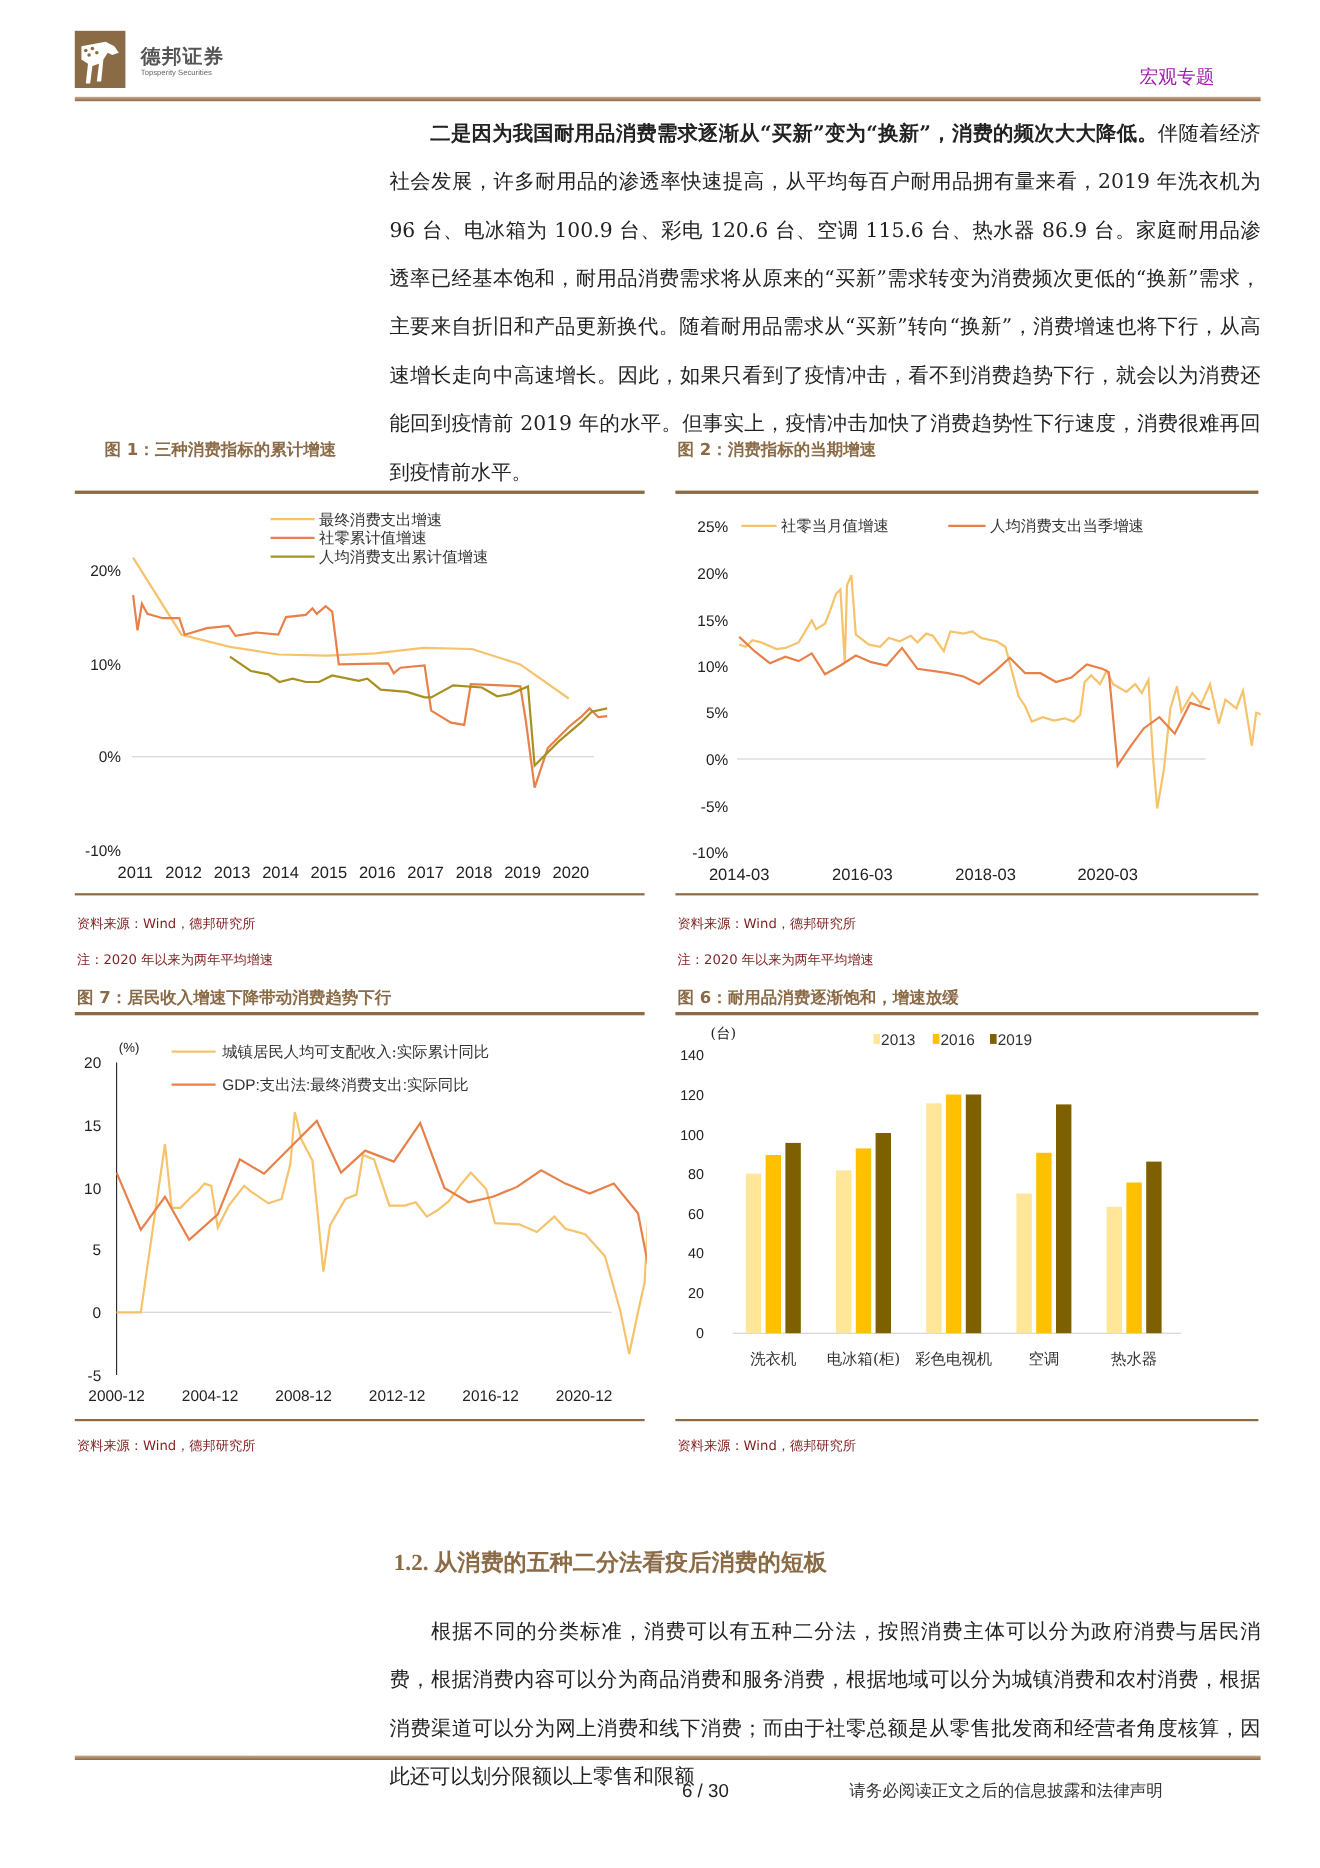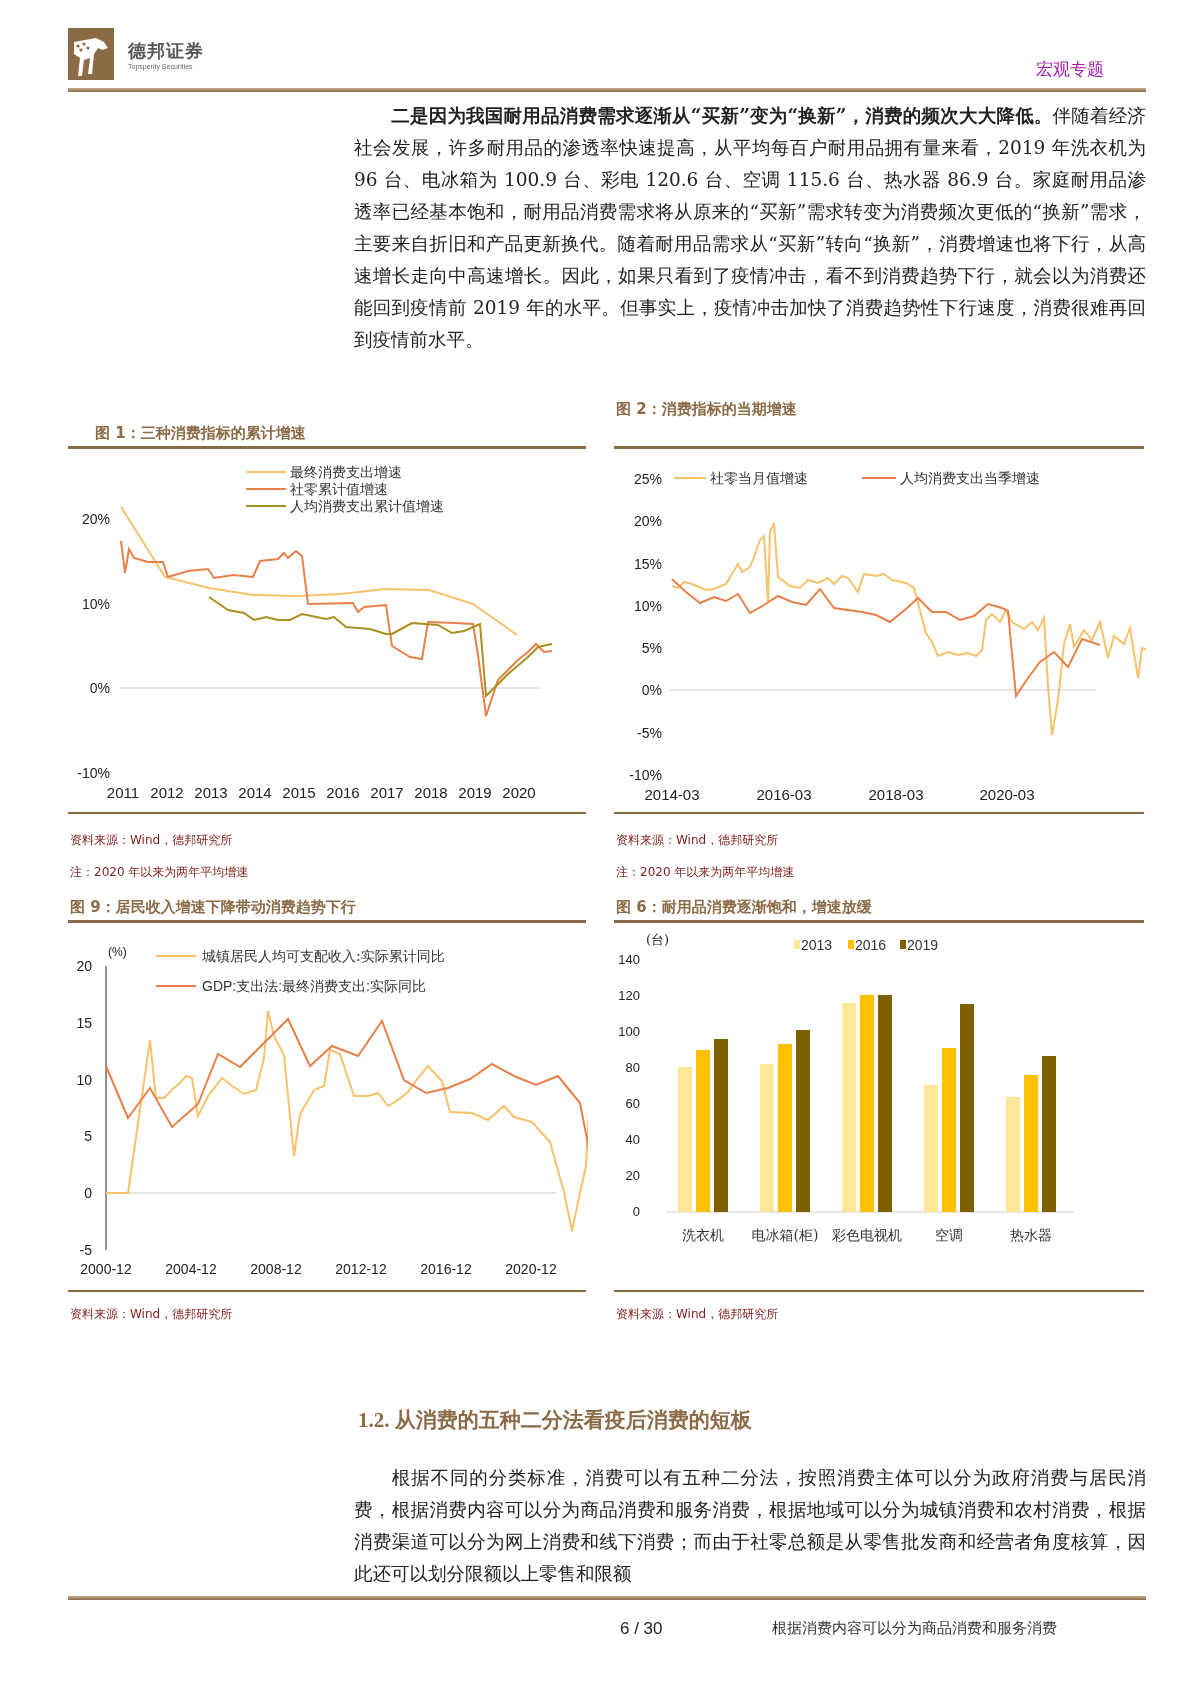--- a/index.html
+++ b/index.html
@@ -6,21 +6,21 @@
   body { width: 1200px; height: 1698px; background: #fff; position: relative; font-family: "DejaVu Serif", serif; color: #222; overflow: hidden; }
   .abs { position: absolute; }
   .header-logo { left: 68px; top: 28px; width: 180px; height: 52px; display: flex; align-items: center; }
   .logo-mark { width: 46px; height: 52px; background: #8b6a46; position: relative; }
   .logo-mark svg { position: absolute; left: 0; top: 0; }
   .logo-text { margin-left: 14px; }
   .logo-cn { font-family: "DejaVu Sans", sans-serif; font-weight: bold; font-size: 18px; color: #555; letter-spacing: 1px; }
   .logo-en { font-family: "Liberation Sans", sans-serif; font-size: 7px; color: #666; }
   .header-tag { right: 96px; top: 58px; font-size: 17px; color: #a21caf; }
   .rule { height: 4px; background: linear-gradient(#c9a98a, #8b6a46); left: 68px; width: 1078px; }
-  .body-text { left: 354px; width: 792px; font-size: 18.5px; line-height: 32px; color: #222; text-align: justify; }
+  .body-text { left: 354px; width: 792px; font-size: 18.5px; line-height: 44px; color: #222; text-align: justify; }
   .body-text .indent { display: inline-block; width: 37px; }
   .body-text b { font-weight: bold; }
   .fig-title { font-size: 15px; font-weight: bold; color: #8b6a46; font-family: "DejaVu Sans", sans-serif; }
   .fig-rule { height: 3px; background: #8b6a46; }
   .note { font-size: 12px; color: #7f1d1d; font-family: "DejaVu Sans", sans-serif; }
   .section-title { left: 358px; top: 1406px; font-size: 21px; font-weight: bold; color: #8b6a46; font-family: Liberation Serif, serif; }
   .footer-page { left: 620px; top: 1619px; font-family: "Liberation Sans", sans-serif; font-size: 17px; color: #222; }
   .footer-disc { left: 772px; top: 1619px; font-size: 15px; color: #333; }
   svg text { font-family: "Liberation Sans", sans-serif; }
   .cjk { font-family: "DejaVu Serif", serif; }
@@ -43,21 +43,21 @@
     <div class="logo-en">Topsperity Securities</div>
   </div>
 </div>
 <div class="abs header-tag">宏观专题</div>
 <div class="abs rule" style="top:88px;"></div>
 
 <div class="abs body-text" style="top:100px;">
   <span class="indent"></span><b>二是因为我国耐用品消费需求逐渐从“买新”变为“换新”，消费的频次大大降低。</b><span>伴随着经济社会发展，许多耐用品的渗透率快速提高，从平均每百户耐用品拥有量来看，2019 年洗衣机为 96 台、电冰箱为 100.9 台、彩电 120.6 台、空调 115.6 台、热水器 86.9 台。家庭耐用品渗透率已经基本饱和，耐用品消费需求将从原来的“买新”需求转变为消费频次更低的“换新”需求，主要来自折旧和产品更新换代。随着耐用品需求从“买新”转向“换新”，消费增速也将下行，从高速增长走向中高速增长。因此，如果只看到了疫情冲击，看不到消费趋势下行，就会以为消费还能回到疫情前 2019 年的水平。但事实上，疫情冲击加快了消费趋势性下行速度，消费很难再回到疫情前水平。</span>
 </div>
 
-<div class="abs fig-title" style="left:70px; top:424px;padding-left:25px;">图 1：三种消费指标的累计增速</div>
+<div class="abs fig-title" style="left:70px; top:400px;padding-left:25px;">图 1：三种消费指标的累计增速</div>
 <div class="abs fig-rule" style="left:68px; top:446px; width:518px;"></div>
 <svg class="abs" style="left:68px; top:452px;" width="520" height="360">
 
   <line x1="178" y1="20" x2="218" y2="20" stroke="#f6c26b" stroke-width="2"></line>
   <text x="222" y="25" font-size="14" class="cjk" fill="#333">最终消费支出增速</text>
   <line x1="178" y1="37" x2="218" y2="37" stroke="#e8804a" stroke-width="2"></line>
   <text x="222" y="42" font-size="14" class="cjk" fill="#333">社零累计值增速</text>
   <line x1="178" y1="54" x2="218" y2="54" stroke="#a89020" stroke-width="2"></line>
   <text x="222" y="59" font-size="14" class="cjk" fill="#333">人均消费支出累计值增速</text>
 
@@ -106,21 +106,21 @@
   <text x="170" y="348" font-size="15" fill="#222" text-anchor="middle">2016-03</text>
   <text x="282" y="348" font-size="15" fill="#222" text-anchor="middle">2018-03</text>
   <text x="393" y="348" font-size="15" fill="#222" text-anchor="middle">2020-03</text>
   <polyline fill="none" stroke="#f6c26b" stroke-width="2" points="58,134 64,136 70,130 78,132 92,138 100,137 112,132 124,112 128,120 136,115 140,105 146,88 150,84 154,150 156,80 160,71 164,125 176,134 186,136 194,128 204,131 214,126 220,132 228,124 234,126 244,140 250,122 262,124 270,122 278,128 292,131 300,136 312,181 318,190 324,204 334,200 344,203 354,201 362,204 368,198 372,168 378,162 386,170 392,158 398,170 410,177 418,170 424,178 430,166 434,234 438,283 444,248 450,192 456,172 460,195 470,178 478,188 486,170 494,206 500,184 510,192 516,176 524,226 528,196 534,198"></polyline>
   <polyline fill="none" stroke="#e8804a" stroke-width="2" points="58,127 72,140 86,151 100,145 112,149 124,142 136,161 150,153 164,144 178,150 192,153 206,137 220,156 248,160 262,163 276,170 292,157 304,146 318,160 332,160 346,168 360,164 374,152 388,156 394,159 402,244 414,226 426,210 440,200 454,215 468,187 480,191 486,193"></polyline>
 </svg>
 <div class="abs fig-rule" style="left:614px; top:812px; width:530px; height:2px;"></div>
 <div class="abs note" style="left:616px; top:832px;">资料来源：Wind，德邦研究所</div>
 <div class="abs note" style="left:616px; top:864px;">注：2020 年以来为两年平均增速</div>
 
-<div class="abs fig-title" style="left:70px; top:898px;">图 9：居民收入增速下降带动消费趋势下行</div>
+<div class="abs fig-title" style="left:70px; top:898px;">图 7：居民收入增速下降带动消费趋势下行</div>
 <div class="abs fig-rule" style="left:68px; top:920px; width:518px;"></div>
 <svg class="abs" style="left:68px; top:926px;" width="520" height="370">
   <text x="40" y="30" font-size="12" fill="#222">(%)</text>
   <line x1="88" y1="30" x2="128" y2="30" stroke="#f6c26b" stroke-width="2"></line>
   <text x="134" y="35" font-size="14" class="cjk" fill="#333">城镇居民人均可支配收入:实际累计同比</text>
   <line x1="88" y1="60" x2="128" y2="60" stroke="#e8804a" stroke-width="2"></line>
   <text x="134" y="65" font-size="14" fill="#333">GDP:支出法:最终消费支出:实际同比</text>
   <text x="24" y="45" font-size="14" text-anchor="end" fill="#222">20</text>
   <text x="24" y="102" font-size="14" text-anchor="end" fill="#222">15</text>
   <text x="24" y="159" font-size="14" text-anchor="end" fill="#222">10</text>
@@ -196,13 +196,13 @@
 <div class="abs fig-rule" style="left:614px; top:1290px; width:530px; height:2px;"></div>
 <div class="abs note" style="left:616px; top:1306px;">资料来源：Wind，德邦研究所</div>
 
 <div class="abs section-title">1.2. 从消费的五种二分法看疫后消费的短板</div>
 <div class="abs body-text" style="top:1462px;">
   <span class="indent"></span><span>根据不同的分类标准，消费可以有五种二分法，按照消费主体可以分为政府消费与居民消费，根据消费内容可以分为商品消费和服务消费，根据地域可以分为城镇消费和农村消费，根据消费渠道可以分为网上消费和线下消费；而由于社零总额是从零售批发商和经营者角度核算，因此还可以划分限额以上零售和限额</span>
 </div>
 
 <div class="abs rule" style="top:1596px;"></div>
 <div class="abs footer-page">6 / 30</div>
-<div class="abs footer-disc">根据消费内容可以分为商品消费和服务消费</div>
+<div class="abs footer-disc">请务必阅读正文之后的信息披露和法律声明</div>
 
 </body></html>

